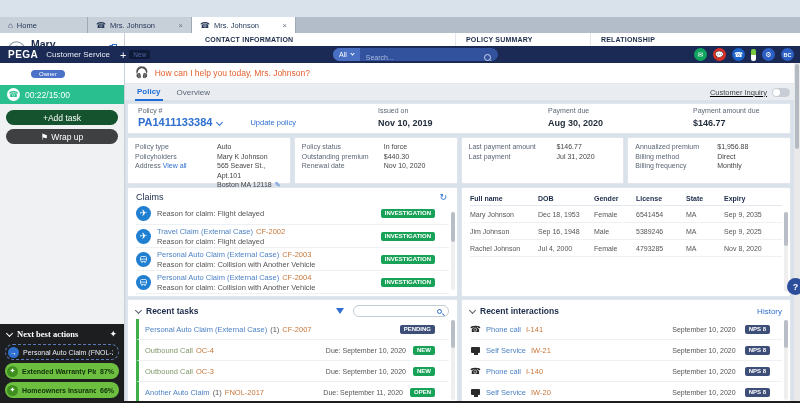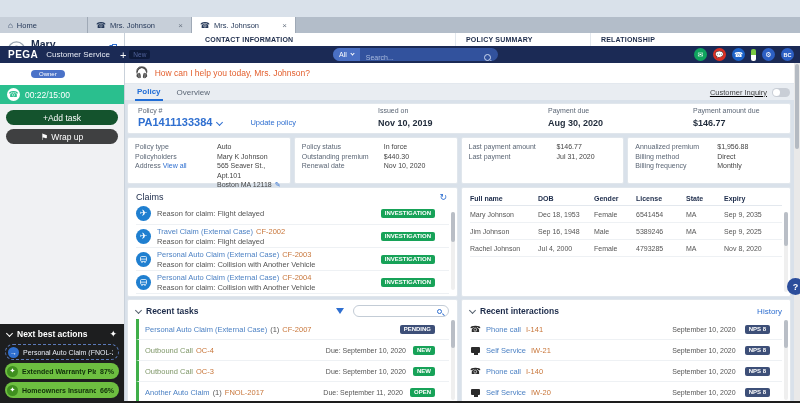--- a/index.html
+++ b/index.html
@@ -44,21 +44,21 @@
   .ownerpill { display:inline-block; margin:2px 0 0 24px; background:#4a72c8; color:#fff; font-size:6px; padding:1px 8px; border-radius:6px; }
   .callbar { height:19px; background:#2abf8e; display:flex; align-items:center; gap:5px; padding:0 7px; }
   .callcircle { width:13px; height:13px; background:#fff; border-radius:50%; color:#2abf8e; font-size:8px; display:flex; align-items:center; justify-content:center; }
   .timer { color:#fff; font-size:8.5px; }
   .sbtn { margin:4px 6px 0 6px; height:15px; border-radius:8px; color:#fff; font-size:8.5px; display:flex; align-items:center; justify-content:center; gap:3px; }
   .addtask { background:#14532d; margin-top:6px; }
   .wrapup { background:#3f4041; }
   .sfill { flex:1; }
   .nba { background:#1d1e1f; padding:3px 0 2px 0; }
   .nbahead { display:flex; align-items:center; color:#fff; padding:2px 7px; gap:5px; }
-  .nbatitle { font-size:8.5px; font-weight:bold; flex:1; }
+  .nbatitle { font-size:8.5px; font-weight:bold; flex:1;font-family:Liberation Serif, serif; }
   .spark { font-size:9px; color:#fff; }
   .nbapill { margin:3px 5px; height:16px; border-radius:9px; display:flex; align-items:center; gap:4px; padding:0 5px 0 2px; font-size:7px; }
   .nbapill.claim { border:1px dashed #5b79b8; color:#e8ecf5; }
   .nbapill.offer { background:#6dbf40; color:#10300a; font-weight:bold; }
   .nbaicon { width:11px; height:11px; border-radius:50%; flex:none; display:flex; align-items:center; justify-content:center; font-size:7px; color:#fff; }
   .nbaicon.blue { background:#2f6fd0; }
   .nbaicon.green { background:#3f8f1f; }
   .nbalabel { flex:1; white-space:nowrap; overflow:hidden; }
   .nbascore { font-weight:bold; }
 

